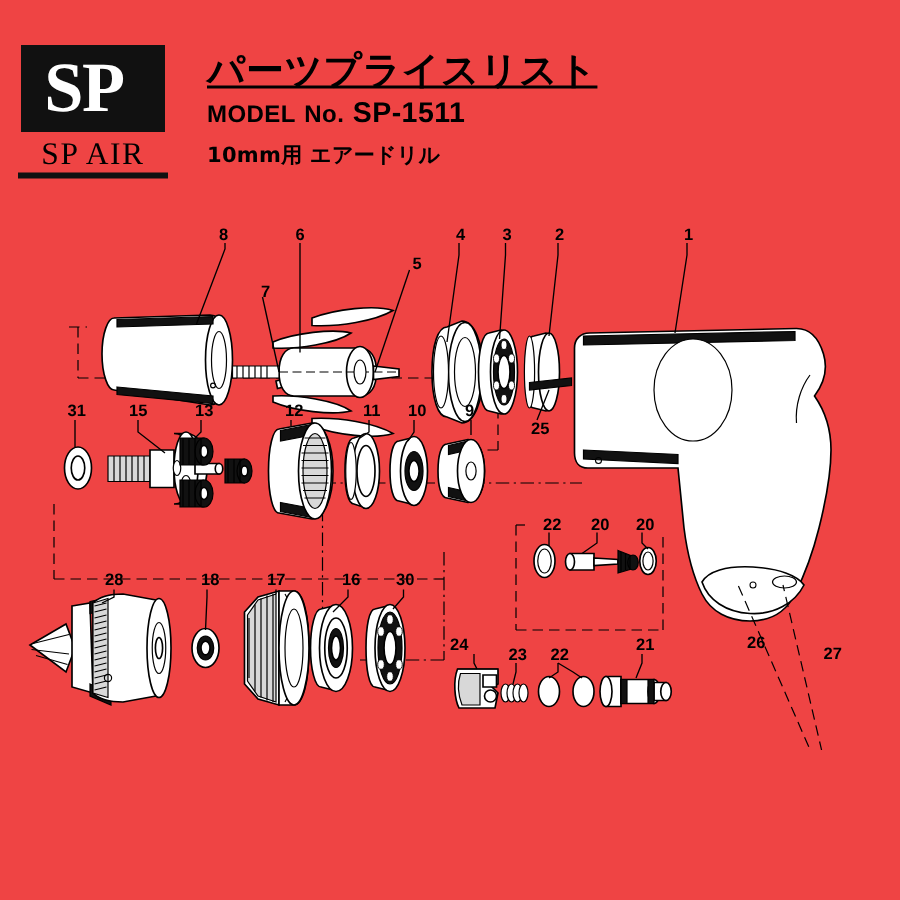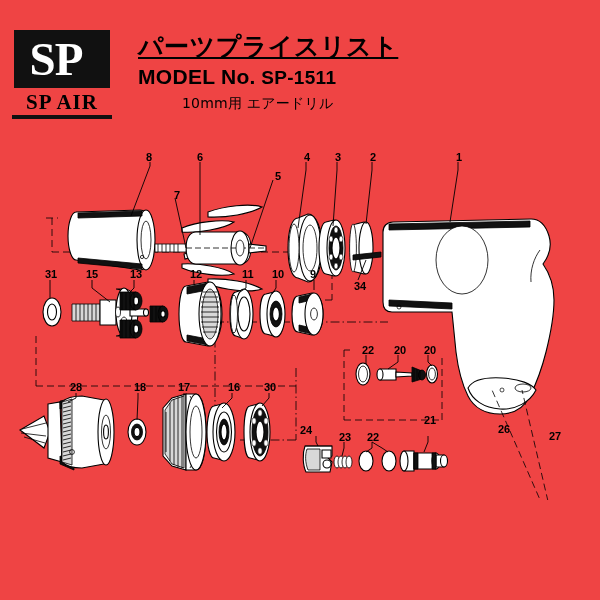--- a/index.html
+++ b/index.html
@@ -9,32 +9,32 @@
 
   
   #header{position:absolute;left:0;top:0;width:600px;height:140px;}
   #logo{position:absolute;left:8px;top:30px;width:108px;height:96px;}
   #logo-box{position:absolute;left:6px;top:0;width:96px;height:58px;background:#111;}
   #logo-sp{position:absolute;left:0;top:0;width:96px;height:58px;
       color:#fff;font-family:"Liberation Serif","DejaVu Serif",serif;
       font-weight:bold;font-size:47px;line-height:58px;text-align:center;
       letter-spacing:-1px;}
   #logo-air{position:absolute;left:0;top:60px;width:108px;height:24px;
-      font-family:"Liberation Serif","DejaVu Serif",serif;font-weight:bold;
+      font-family:"Liberation Serif","DejaVu Serif",serif;font-weight:normal;
       font-size:21px;line-height:24px;text-align:center;letter-spacing:1px;}
   #logo-rule{position:absolute;left:4px;top:85px;width:100px;height:4px;background:#111;}
 
   #title-main{position:absolute;left:138px;top:30px;
       font-size:25px;font-weight:bold;letter-spacing:.5px;
       font-family:"DejaVu Sans","Liberation Sans",sans-serif;text-decoration:underline;}
   #title-model{position:absolute;left:138px;top:65px;font-size:19px;font-weight:bold;
       letter-spacing:.3px;}
-  #title-model .mno{font-size:21px;}
-  #title-sub{position:absolute;left:138px;top:95px;font-size:14px;font-weight:normal;
-      font-family:"DejaVu Sans","Liberation Sans",sans-serif;letter-spacing:.2px;margin-left:44px;}
+  #title-model .mno{font-size:16px;}
+  #title-sub{position:absolute;left:138px;top:95px;font-size:14px;font-weight:bold;
+      font-family:"DejaVu Sans","Liberation Sans",sans-serif;letter-spacing:.2px;}
 
   
   #canvas{position:absolute;left:0;top:140px;width:600px;height:360px;}
   #canvas svg{display:block;}
 
   
   .cal{position:absolute;font-size:11px;font-weight:bold;
        font-family:"Liberation Sans","DejaVu Sans",sans-serif;
        color:#000;line-height:11px;white-space:nowrap;}
 </style>
@@ -480,37 +480,37 @@
 
   <div id="callouts">
     <span class="cal" style="left:146px;top:152px">8</span>
     <span class="cal" style="left:197px;top:152px">6</span>
     <span class="cal" style="left:174px;top:190px">7</span>
     <span class="cal" style="left:275px;top:171px">5</span>
     <span class="cal" style="left:304px;top:152px">4</span>
     <span class="cal" style="left:335px;top:152px">3</span>
     <span class="cal" style="left:370px;top:152px">2</span>
     <span class="cal" style="left:456px;top:152px">1</span>
-    <span class="cal" style="left:354px;top:281px">34</span>
+    <span class="cal" style="left:354px;top:281px">25</span>
     <span class="cal" style="left:45px;top:269px">31</span>
     <span class="cal" style="left:86px;top:269px">15</span>
     <span class="cal" style="left:130px;top:269px">13</span>
     <span class="cal" style="left:190px;top:269px">12</span>
     <span class="cal" style="left:242px;top:269px">11</span>
     <span class="cal" style="left:272px;top:269px">10</span>
     <span class="cal" style="left:310px;top:269px">9</span>
     <span class="cal" style="left:70px;top:382px">28</span>
     <span class="cal" style="left:134px;top:382px">18</span>
     <span class="cal" style="left:178px;top:382px">17</span>
     <span class="cal" style="left:228px;top:382px">16</span>
     <span class="cal" style="left:264px;top:382px">30</span>
     <span class="cal" style="left:362px;top:345px">22</span>
     <span class="cal" style="left:394px;top:345px">20</span>
     <span class="cal" style="left:424px;top:345px">20</span>
     <span class="cal" style="left:300px;top:425px">24</span>
     <span class="cal" style="left:339px;top:432px">23</span>
     <span class="cal" style="left:367px;top:432px">22</span>
-    <span class="cal" style="left:424px;top:415px">21</span>
+    <span class="cal" style="left:424px;top:425px">21</span>
     <span class="cal" style="left:498px;top:424px">26</span>
     <span class="cal" style="left:549px;top:431px">27</span>
   </div>
 
 </div>
 
 </body></html>

